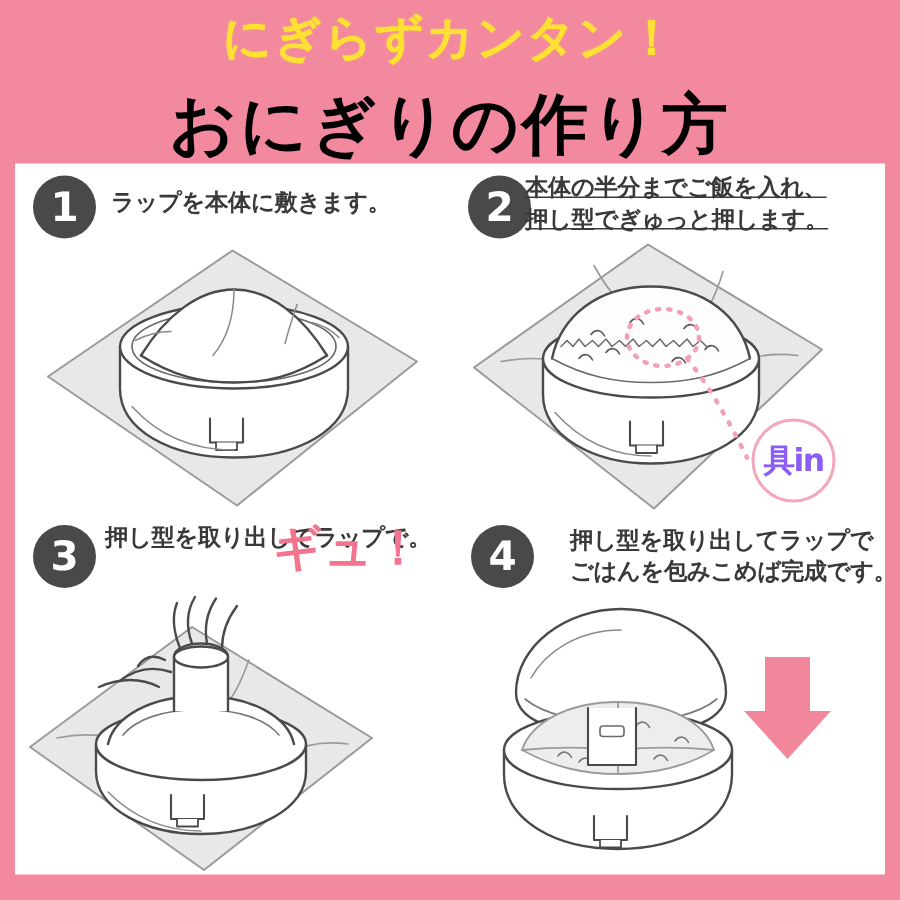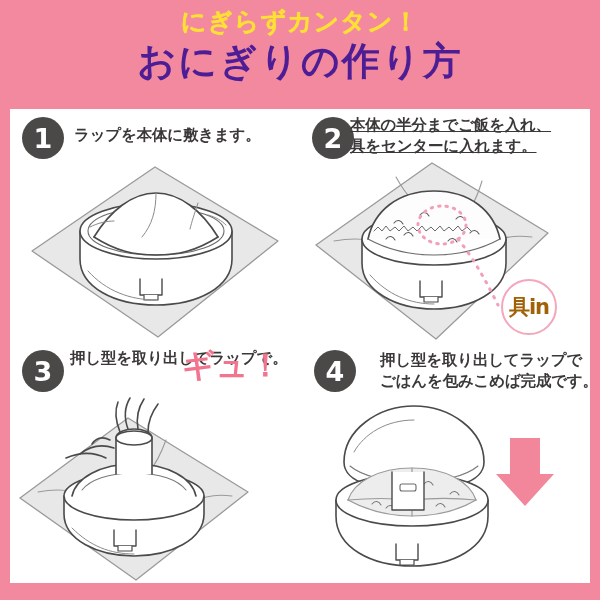--- a/index.html
+++ b/index.html
@@ -19,33 +19,33 @@
   
   #header{
     position:absolute;left:0;top:0;width:600px;height:109px;
     background:#f3899f;
     display:flex;flex-direction:column;
     align-items:center;justify-content:flex-start;
     padding-top:9px;box-sizing:border-box;
   }
   #subtitle{
     color:#ffe133;
-    font-size:25px;
+    font-size:32px;
     font-weight:bold;
     letter-spacing:1px;
     line-height:1;
     text-shadow:0 0 1px #ffe133;
   }
   #title{
-    color:#4c1d95;
-    font-size:38px;
+    color:#000000;
+    font-size:44px;
     font-weight:bold;
     letter-spacing:2px;
     line-height:1.05;
-    margin-top:8px;
+    margin-top:20px;
   }
 
   
   #card{
     position:absolute;
     left:10px;top:109px;
     width:580px;height:474px;
     background:#ffffff;
   }
 
@@ -94,21 +94,21 @@
     width:290px;height:187px;
   }
   .illus svg{display:block;width:290px;height:187px;}
 
   
   .gu-in{
     position:absolute;
     left:201px;top:170px;
     width:52px;height:52px;border-radius:50%;
     border:2.5px solid #f2a7bb;
-    color:#a16207;
+    color:#8b5cf6;
     font-size:21px;font-weight:bold;
     display:flex;align-items:center;justify-content:center;
     line-height:1;letter-spacing:-1px;
     background:rgba(255,255,255,0.0);
   }
   .gyu{
     position:absolute;
     left:172px;top:3px;
     color:#f2748f;
     font-size:32px;font-weight:bold;
@@ -158,21 +158,21 @@
             <path d="M78,112 C96,132 120,141 146,141" stroke="#8a8a8a" stroke-width="1"></path>
           </g>
         </svg>
       </div>
     </div>
 
     <div class="step" id="step-2">
       <div class="step-num">2</div>
       <div class="step-text">
         <span class="line">本体の半分までご飯を入れ、</span>
-        <span class="line">具をセンターに入れます。</span>
+        <span class="line">押し型でぎゅっと押します。</span>
       </div>
       <div class="illus">
         <svg viewBox="0 0 290 187" xmlns="http://www.w3.org/2000/svg">
           <g fill="none" stroke="#4a4a4a" stroke-width="1.6" stroke-linejoin="round" stroke-linecap="round">
 
             <polygon points="132,4 248,74 136,180 16,86" fill="#e8e8e8" stroke="#9a9a9a" stroke-width="1.3"></polygon>
             <path d="M96,18 C108,40 118,48 132,52" stroke="#9a9a9a" stroke-width="1.1"></path>
             <path d="M182,22 C176,42 170,52 160,58" stroke="#9a9a9a" stroke-width="1.1"></path>
             <path d="M34,82 C56,78 72,80 86,86" stroke="#9a9a9a" stroke-width="1.1"></path>
             <path d="M232,78 C216,76 202,78 192,84" stroke="#9a9a9a" stroke-width="1.1"></path>

